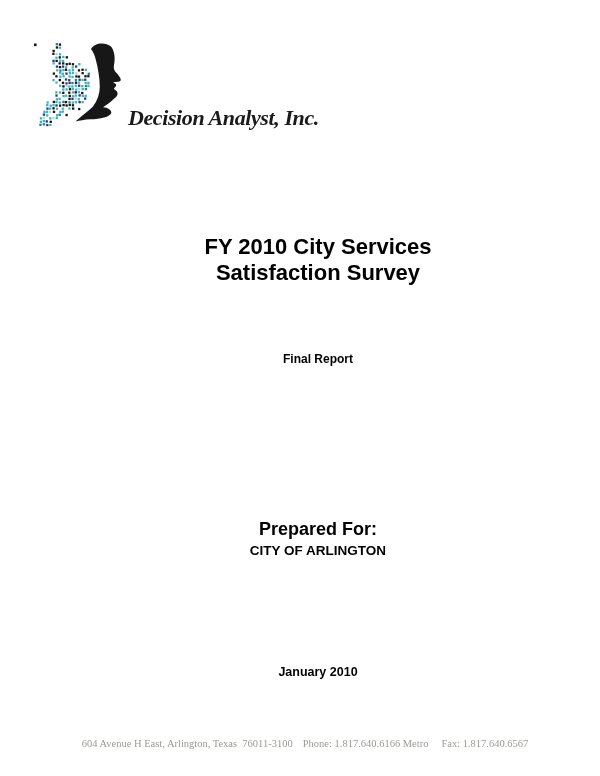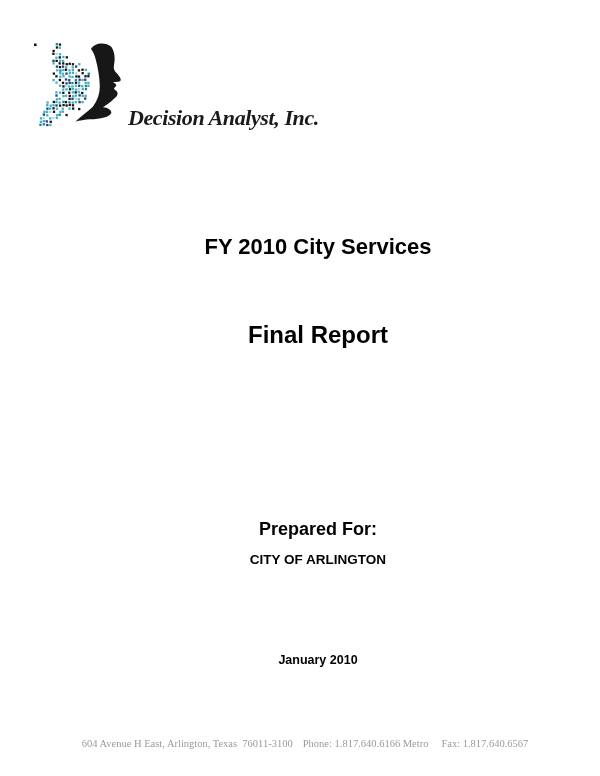--- a/index.html
+++ b/index.html
@@ -23,29 +23,29 @@
     color:#1a1a1a;
     white-space:nowrap;
   }
   
   .centerblock{position:absolute;left:0;right:0;text-align:center;padding-left:36px;}
   .title{
     top:234px;
     font-size:22px;line-height:26px;font-weight:bold;color:#000;
   }
   .subtitle{
-    top:324px;
-    font-size:24px;line-height:22px;font-weight:bold;color:#000;
+    top:348px;
+    font-size:12px;line-height:22px;font-weight:bold;color:#000;
   }
   .prepared{top:521px;}
   .prepared .label{font-size:18px;line-height:16px;font-weight:bold;color:#000;}
-  .prepared .client{font-size:13.5px;line-height:18px;font-weight:bold;color:#000;margin-top:14px;}
+  .prepared .client{font-size:13.5px;line-height:18px;font-weight:bold;color:#000;margin-top:5px;}
   .study{top:646px;}
   .study .line1{font-size:12.5px;line-height:16px;font-weight:bold;color:#000;}
-  .study .line2{font-size:12.5px;line-height:16px;font-weight:bold;color:#000;margin-top:6px;}
+  .study .line2{font-size:12.5px;line-height:16px;font-weight:bold;color:#000;margin-top:18px;}
   
   .footer{
     position:absolute;left:10px;right:0;top:738px;
     text-align:center;
     font-family:"Liberation Serif", serif;
     font-size:10.5px;line-height:12.5px;
     color:#9b9a96;
   }
   .footer span{white-space:pre;}
   .footer .gap1{display:inline-block;width:10px;}
@@ -244,20 +244,21 @@
            C 48.5,76.2 55,71.2 59.8,66.8
            C 64.5,60.5 66.8,53.5 66.8,46.5
            C 66.6,37 64.8,27.5 62.8,19.8
            C 61.6,14.8 60,11.5 58,9 Z" fill="#171717"></path>
     </svg>
     <div class="wordmark">Decision Analyst, Inc.</div>
   </div>
 
   <div class="centerblock title">
     <div>FY 2010 City Services</div>
+    <div>Satisfaction Survey</div>
   </div>
 
   <div class="centerblock subtitle">Final Report</div>
 
   <div class="centerblock prepared">
     <div class="label">Prepared For:</div>
     <div class="client">CITY OF ARLINGTON</div>
   </div>
 
   <div class="centerblock study">

